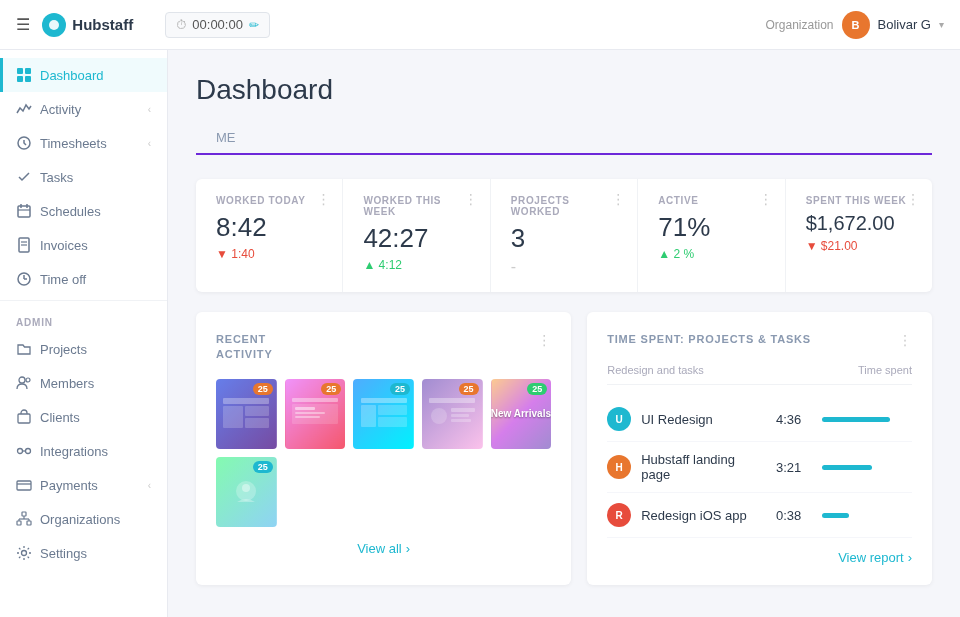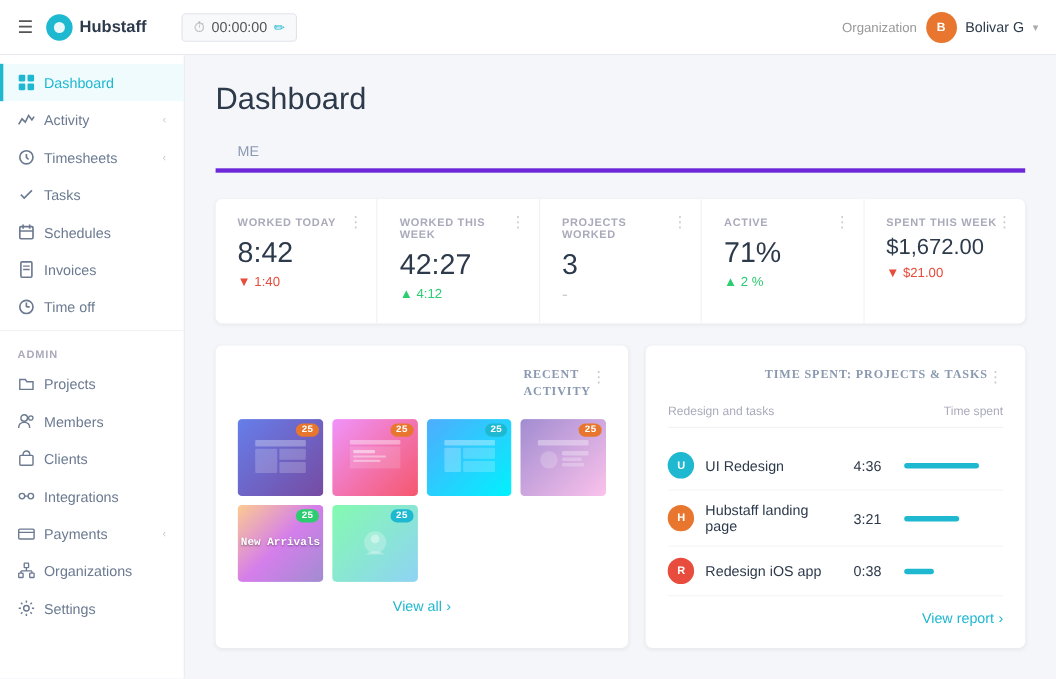--- a/index.html
+++ b/index.html
@@ -35,21 +35,21 @@
     .sidebar-item .si-arrow { font-size: 10px; color: #ccc; margin-left: auto; }
     .sidebar-section-label { font-size: 10px; color: #aab; text-transform: uppercase; letter-spacing: 0.8px; padding: 12px 16px 4px; font-weight: 600; }
     .sidebar-divider { height: 1px; background: #f0f2f5; margin: 4px 0; }
 
     
     .content { flex: 1; overflow-y: auto; padding: 24px 28px; }
 
     .page-title { font-size: 28px; font-weight: 300; color: #2d3a4b; margin-bottom: 16px; }
 
     
-    .tabs { display: flex; gap: 0; border-bottom: 4px solid #6d28d9; margin-bottom: 24px; }
+    .tabs { display: flex; gap: 0; border-bottom: 2px solid #6d28d9; margin-bottom: 24px; }
     .tab { padding: 8px 20px; font-size: 13px; cursor: pointer; color: #8a99b0; font-weight: 500; border-bottom: 2px solid transparent; margin-bottom: -2px; }
     .tab.active { color: #1eb8d0; border-bottom: 2px solid #1eb8d0; }
 
     
     .stats-row { display: flex; gap: 0; margin-bottom: 20px; background: #fff; border-radius: 6px; box-shadow: 0 1px 4px rgba(0,0,0,0.06); }
     .stat-card { flex: 1; padding: 16px 20px; border-right: 1px solid #f0f2f5; position: relative; }
     .stat-card:last-child { border-right: none; }
     .stat-label { font-size: 10px; color: #aab; text-transform: uppercase; letter-spacing: 0.6px; font-weight: 600; margin-bottom: 6px; }
     .stat-value { font-size: 26px; font-weight: 300; color: #2d3a4b; margin-bottom: 4px; }
     .stat-delta { font-size: 12px; display: flex; align-items: center; gap: 3px; }
@@ -58,26 +58,26 @@
     .stat-dash { color: #ccc; }
     .stat-menu { position: absolute; top: 12px; right: 12px; color: #ccc; font-size: 14px; cursor: pointer; }
 
     
     .panels-row { display: flex; gap: 16px; }
 
     .panel { background: #fff; border-radius: 6px; box-shadow: 0 1px 4px rgba(0,0,0,0.06); padding: 20px; }
     .panel-recent { flex: 1.1; }
     .panel-time { flex: 1; }
 
-    .panel-header { display: flex; align-items: flex-start; justify-content: flex-end; margin-bottom: 16px; font-family: Liberation Serif, serif; }
+    .panel-header { display: flex; align-items: flex-start; justify-content: space-between; margin-bottom: 16px; }
     .panel-title { font-size: 11px; font-weight: 700; color: #8a99b0; text-transform: uppercase; letter-spacing: 0.8px; line-height: 1.4; }
     .panel-menu { color: #ccc; font-size: 14px; cursor: pointer; }
 
     
-    .activity-grid { display: grid; grid-template-columns: repeat(4, 1fr); gap: 8px; margin-bottom: 14px; font-family: Liberation Mono, monospace; }
+    .activity-grid { display: grid; grid-template-columns: repeat(5, 1fr); gap: 8px; margin-bottom: 14px; }
     .activity-thumb { border-radius: 4px; overflow: hidden; position: relative; height: 70px; }
     .activity-thumb .badge { position: absolute; top: 4px; right: 4px; border-radius: 10px; padding: 1px 5px; font-size: 9px; font-weight: 700; color: white; z-index: 2; }
     .badge-orange { background: #e8762e; }
     .badge-green { background: #2ecc71; }
     .badge-teal { background: #1eb8d0; }
     .activity-thumb .thumb-img { width: 100%; height: 100%; background-size: cover; background-position: center; display: flex; align-items: center; justify-content: center; }
 
     
     .t1 { background: linear-gradient(135deg, #667eea 0%, #764ba2 100%); }
     .t2 { background: linear-gradient(135deg, #f093fb 0%, #f5576c 100%); }

